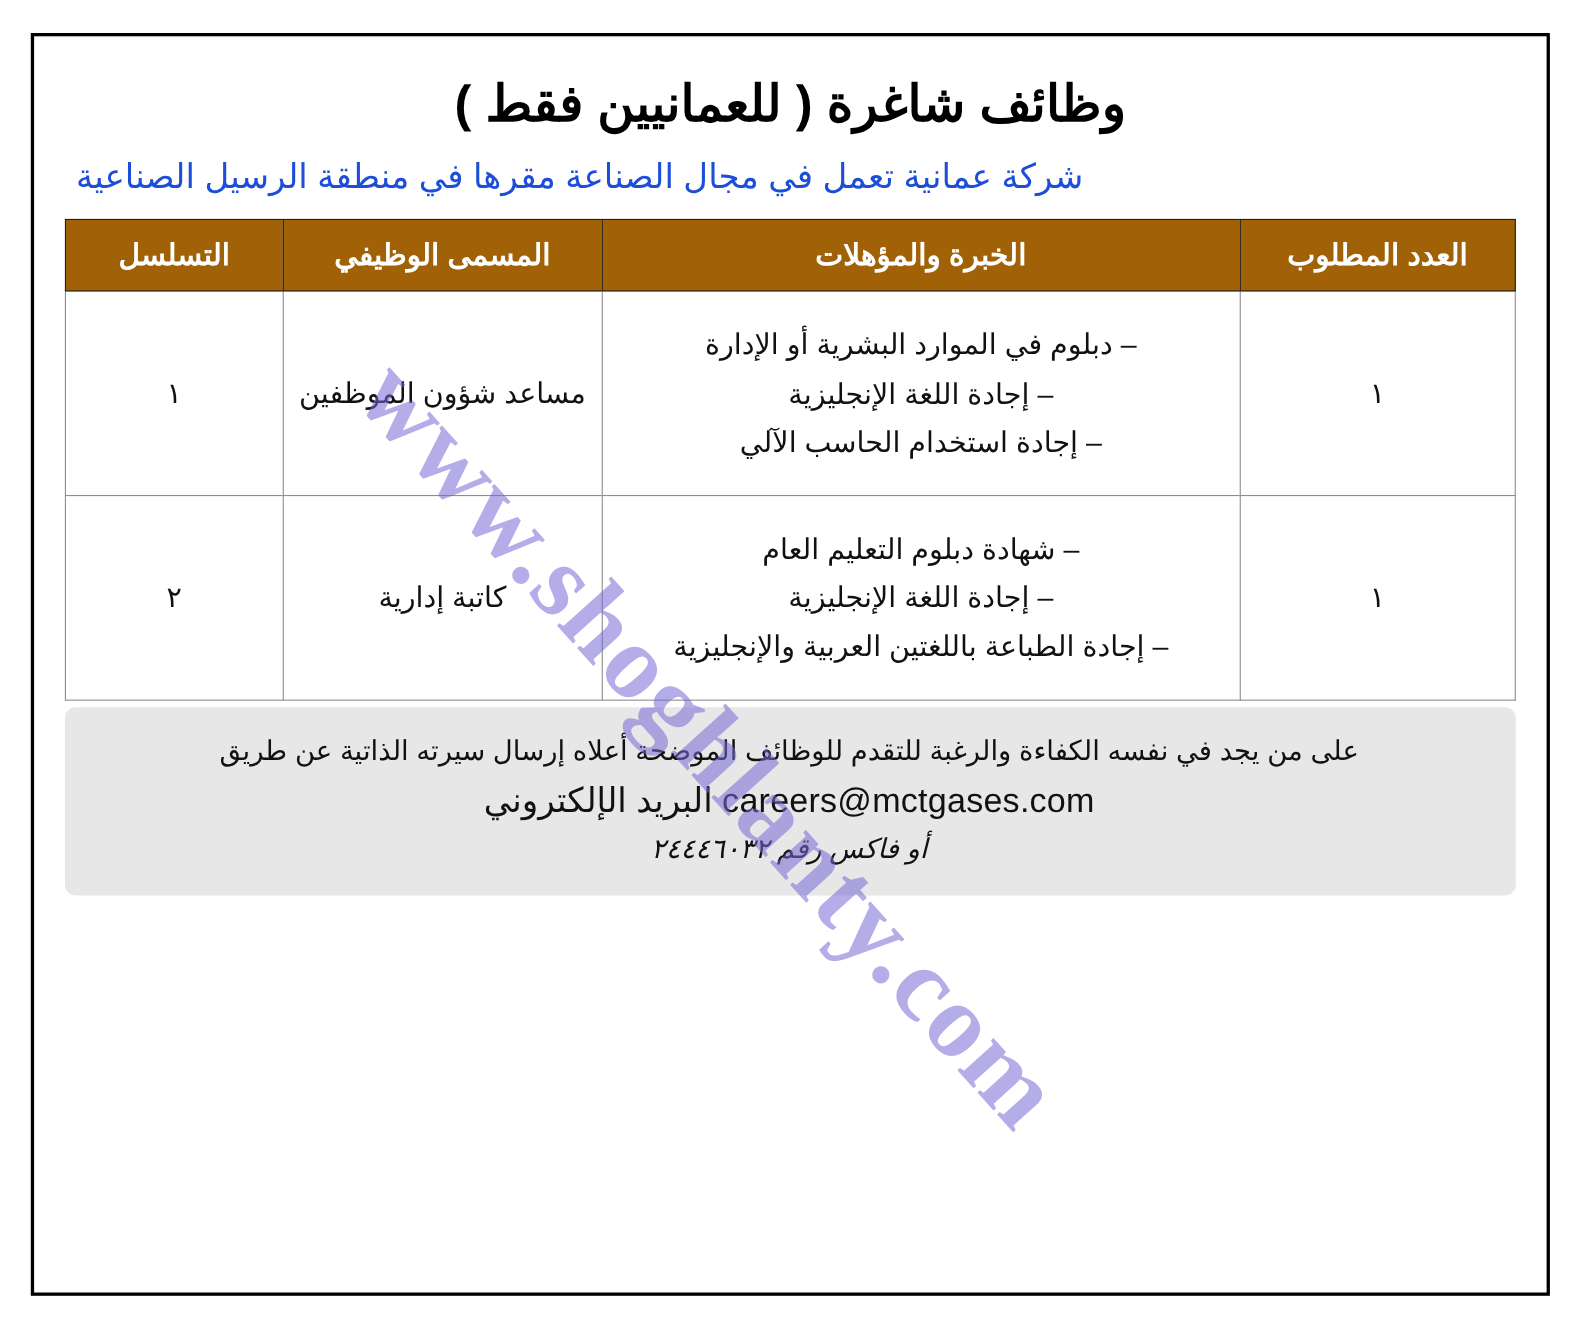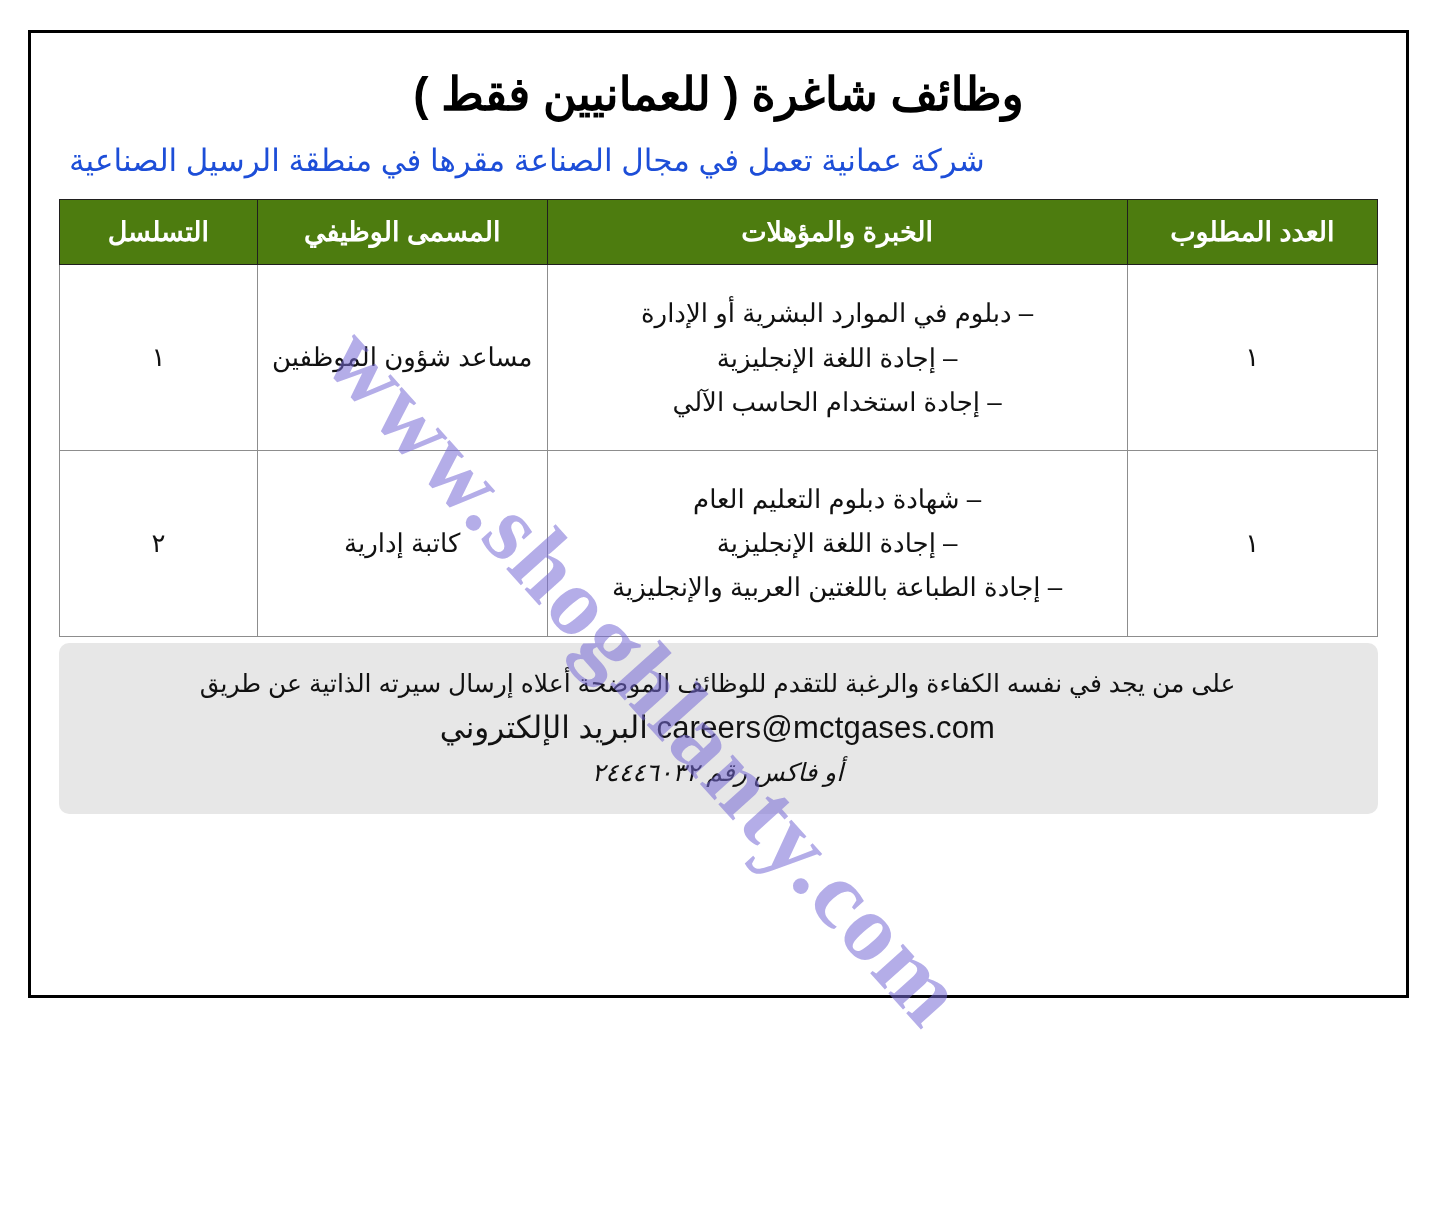--- a/index.html
+++ b/index.html
@@ -19,21 +19,21 @@
     width: 1441px;
     height: 1205px;
     background: #ffffff;
   }
   
   #ad-frame {
     position: absolute;
     left: 28px;
     top: 30px;
     width: 1381px;
-    height: 968px;
+    height: 1148px;
     border: 3px solid #000000;
     background: #ffffff;
     box-sizing: border-box;
     padding: 22px 28px 18px 28px;
   }
   
   .ad-title {
     text-align: center;
     font-size: 46px;
     font-weight: bold;
@@ -53,21 +53,21 @@
     display: block;
   }
   
   table.jobs {
     width: 100%;
     border-collapse: collapse;
     table-layout: fixed;
     margin-top: 6px;
   }
   table.jobs th {
-    background: #4d7c0f;
+    background: #a16207;
     color: #ffffff;
     font-size: 27px;
     font-weight: bold;
     padding: 16px 6px;
     border: 1px solid #201f1f;
     text-align: center;
     vertical-align: middle;
   }
   table.jobs td {
     border: 1px solid #8d8d8d;

